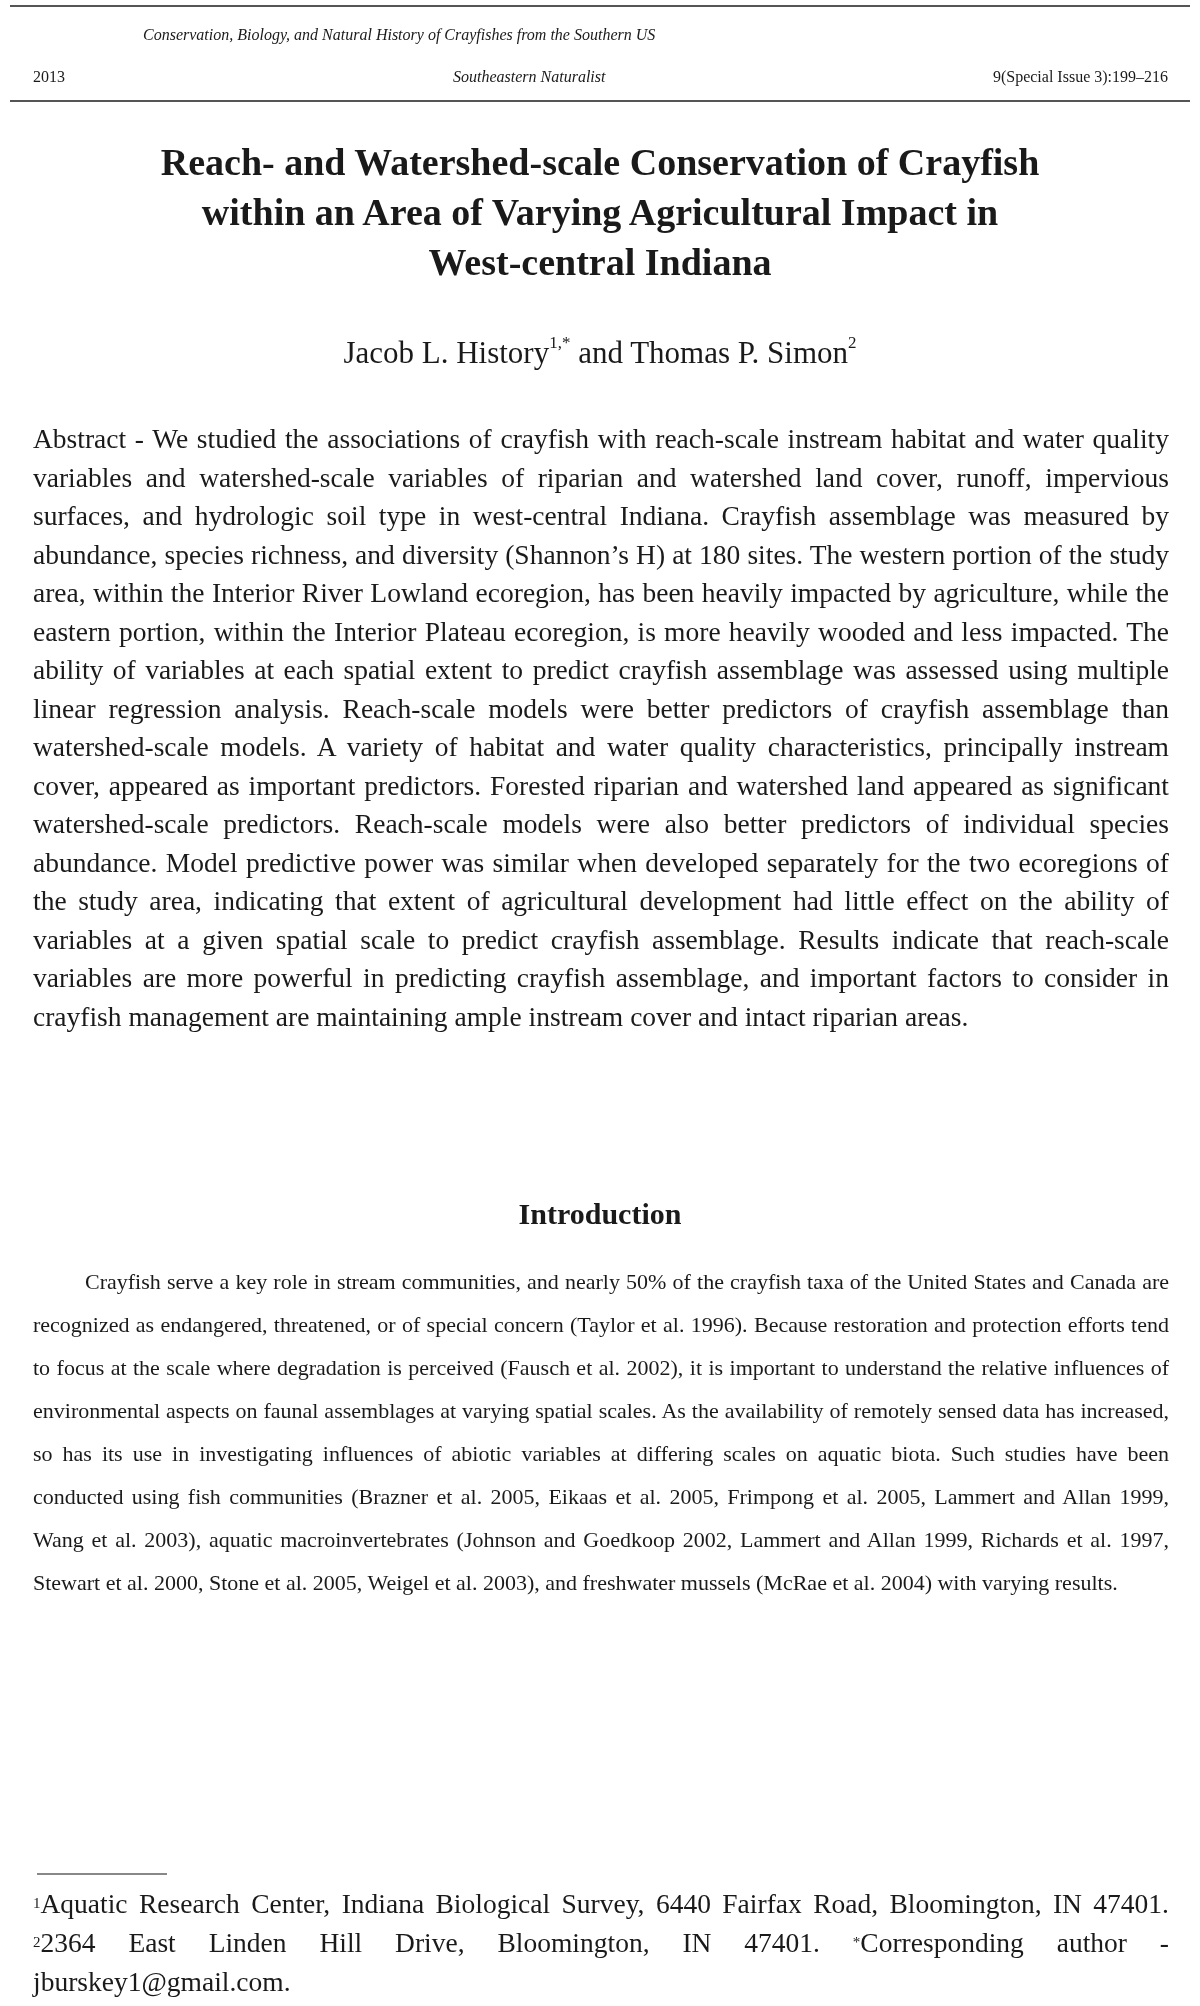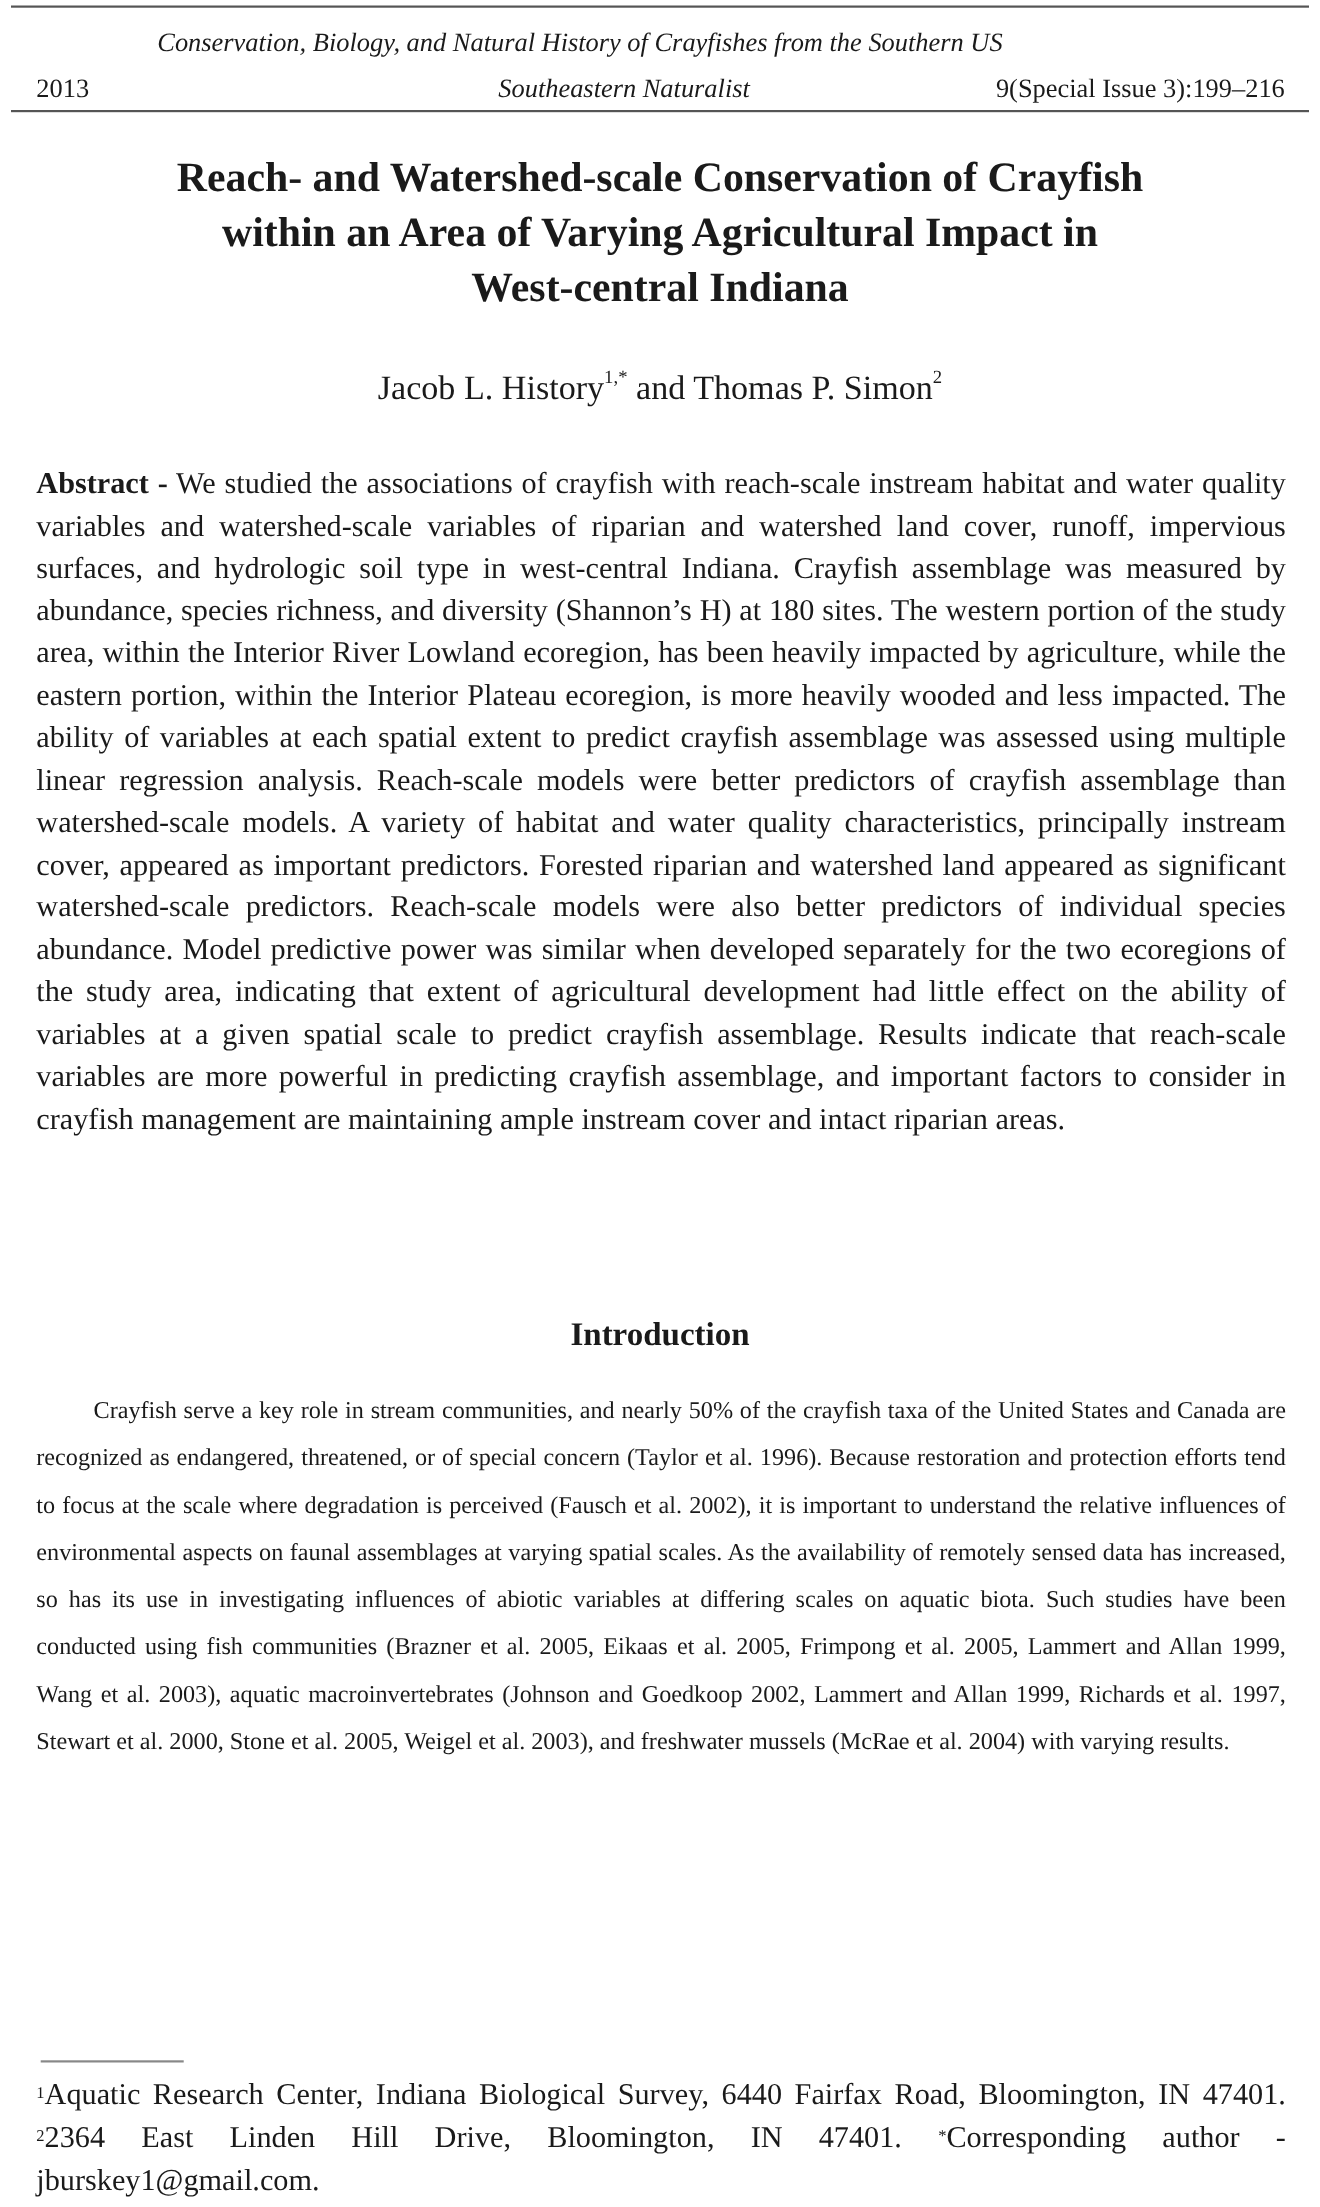--- a/index.html
+++ b/index.html
@@ -1,24 +1,24 @@
 <!DOCTYPE html>
 <html><head>
 <meta charset="utf-8">
 <style>
   html,body{margin:0;padding:0;background:#fff;}
   body{width:1200px;height:2006px;position:relative;overflow:hidden;font-family:"Liberation Serif","DejaVu Serif",serif;color:#1a1a1a;}
   .rule{position:absolute;left:10px;right:10px;height:2px;background:#555;}
-  .hdr{position:absolute;font-size:24px;font-style:italic;white-space:nowrap;}
+  .hdr{position:absolute;font-size:16px;font-style:italic;white-space:nowrap;}
   .hdr-n{font-style:normal;}
   .title{position:absolute;left:0;width:1200px;top:137px;text-align:center;font-weight:bold;font-size:38px;line-height:50px;}
   .authors{position:absolute;left:0;width:1200px;top:335px;text-align:center;font-size:31px;}
   .authors sup{font-size:17px;vertical-align:top;position:relative;top:-2px;}
   .abstract{position:absolute;left:33px;width:1136px;top:420px;font-size:27.5px;line-height:38.5px;text-align:justify;}
-  .abstract b{font-weight:bold;}
+  .abstract b{font-weight:normal;}
   .intro-h{position:absolute;left:0;width:1200px;top:1197px;text-align:center;font-weight:bold;font-size:30px;}
   .intro{position:absolute;left:33px;width:1136px;top:1260px;font-size:22px;line-height:43px;text-align:justify;text-indent:52px;}
   .fn-rule{position:absolute;left:37px;width:130px;top:1873px;height:2px;background:#888;}
   .fn{position:absolute;left:33px;width:1136px;top:1884px;font-size:27.5px;line-height:39px;text-align:justify;}
   .fn sup{font-size:15px;vertical-align:top;}
 </style>
 </head>
 <body>
 
 <div class="rule" style="top:5px;"></div>

